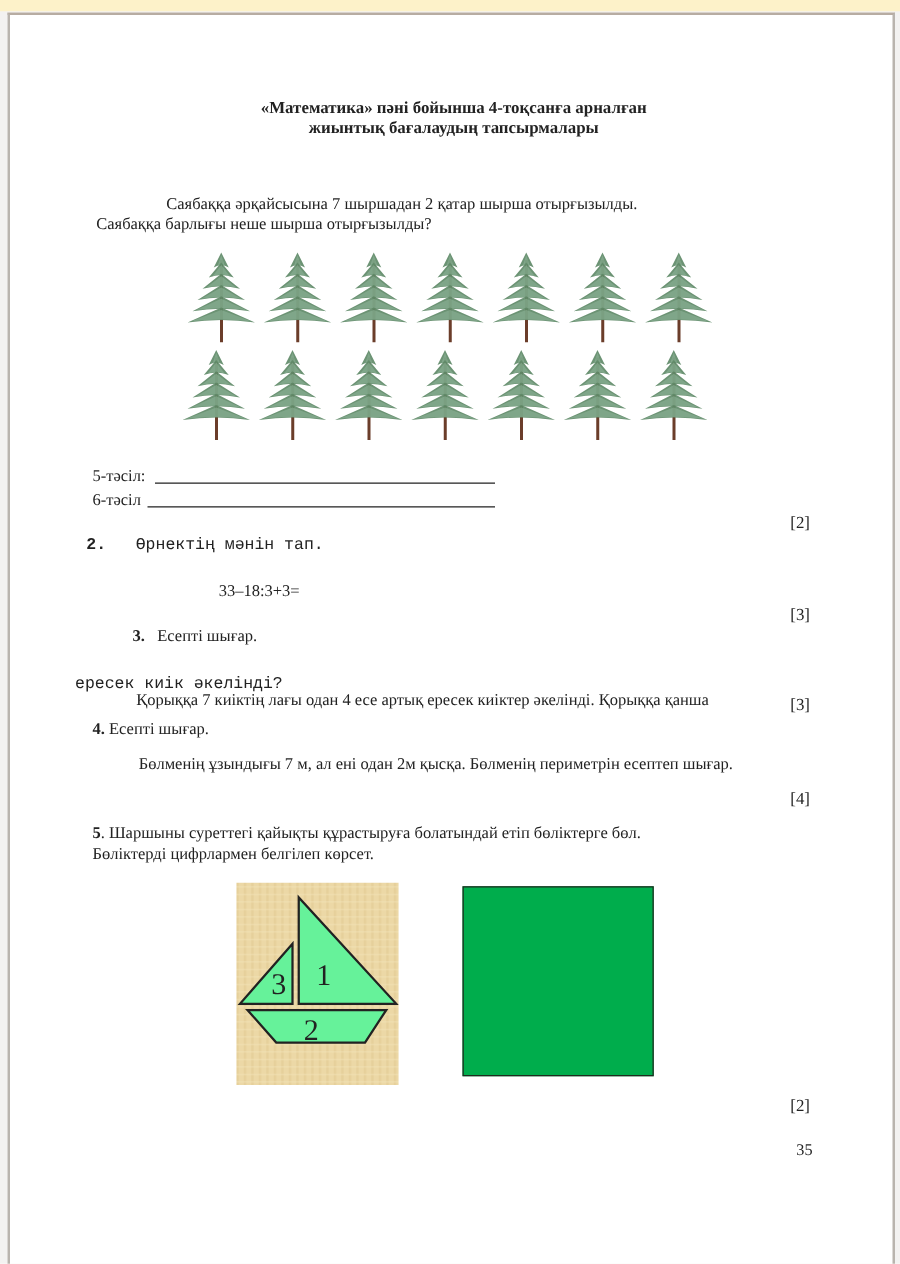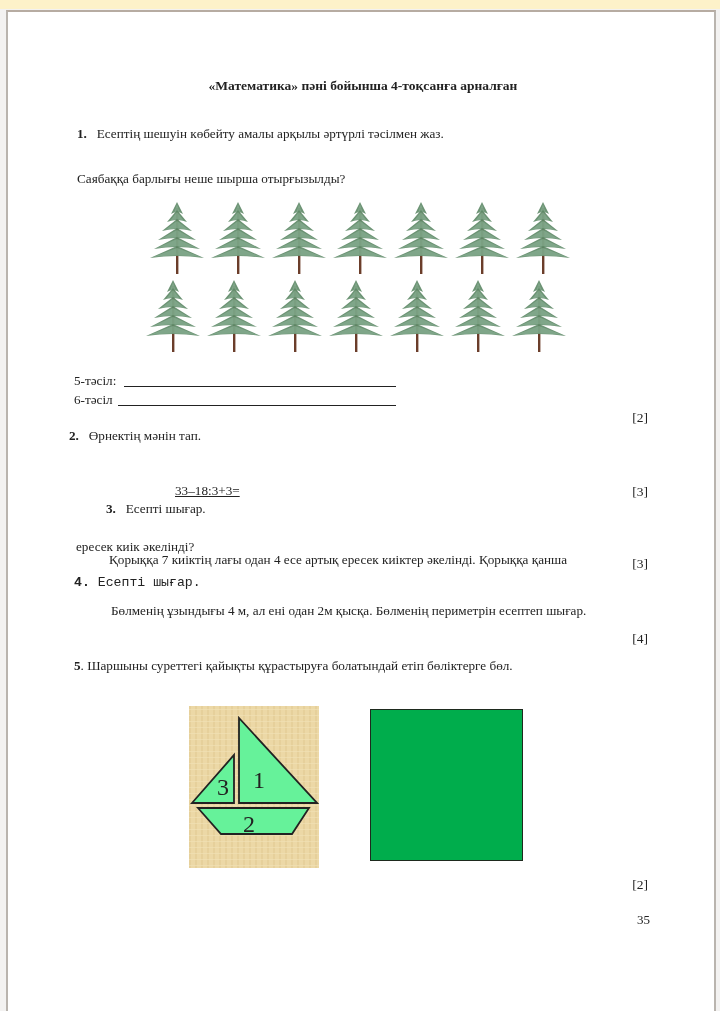--- a/index.html
+++ b/index.html
@@ -29,25 +29,23 @@
     background:#00ad4c; border:1.5px solid #1e2a1e; box-sizing:border-box; }
 </style>
 </head>
 <body>
 
 <div class="topbar"></div>
 
 <div class="page">
 
   <div class="t title" style="top:66px;">«Математика» пәні бойынша 4-тоқсанға арналған</div>
-
-  <div class="t" style="left:69px; top:114px;">
-    <span class="b">1.</span>&nbsp;&nbsp;
-    <span>Есептің шешуін көбейту амалы арқылы әртүрлі тәсілмен жаз.</span>
-  </div>
+  <div class="t title" style="top:82px;">жиынтық бағалаудың тапсырмалары</div>
+
+  <div class="t" style="left:125px; top:143px;">Саябаққа әрқайсысына 7 шыршадан 2 қатар шырша отырғызылды.</div>
   <div class="t" style="left:69px; top:159px;">Саябаққа барлығы неше шырша отырғызылды?</div>
 
   <div class="trees" id="trees">
       <svg viewBox="0 0 58 74" class="tree" style="left: 4px; top: 0px;">
         <rect x="28" y="8" width="2.4" height="66" fill="#6b3d2a"></rect>
         <path d="M29 2 L23 14 Q29 10 35 14 Z" fill="#5f8a68" opacity="0.92"></path>
         <path d="M29 4 L26 13 Q29 10 32 13 Z" fill="#8fb79a" opacity="0.55"></path>
         <path d="M29 10 L19 22 Q29 18 39 22 Z" fill="#5f8a68" opacity="0.92"></path>
         <path d="M29 12 L22 21 Q29 18 36 21 Z" fill="#8fb79a" opacity="0.55"></path>
         <path d="M29 19 L14 31 Q29 27 44 31 Z" fill="#5f8a68" opacity="0.92"></path>
@@ -255,45 +253,46 @@
         <path d="M29 48 L5 57 Q29 54 53 57 Z" fill="#8fb79a" opacity="0.55"></path>
       </svg>
     </div>
 
   <div class="t" style="left:66px; top:361px;">5-тәсіл:</div>
   <div class="line" style="left:116px; top:374px; width:272px;"></div>
   <div class="t" style="left:66px; top:380px;">6-тәсіл</div>
   <div class="line" style="left:110px; top:393px; width:278px;"></div>
   <div class="t score" style="top:398px;">[2]</div>
 
-  <div class="t" style="left:61px; top:416px;">
+  <div class="t" style="left:61px; top:416px;font-family:Liberation Mono, monospace;">
     <span class="b">2.</span>&nbsp;&nbsp;
     <span>Өрнектің мәнін тап.</span>
   </div>
-  <div class="t" style="left:167px; top:471px;text-decoration:underline;">33–18:3+3=</div>
+  <div class="t" style="left:167px; top:453px;">33–18:3+3=</div>
   <div class="t score" style="top:472px;">[3]</div>
 
   <div class="t" style="left:61px; top:489px;margin-left:37px;">
     <span class="b">3.</span>&nbsp;&nbsp;
     <span>Есепті шығар.</span>
   </div>
   <div class="t" style="left:101px; top:509px;margin-top:31px;">Қорыққа 7 киіктің лағы одан 4 есе артық ересек киіктер әкелінді. Қорыққа қанша</div>
-  <div class="t" style="left:68px; top:527px;">ересек киік әкелінді?</div>
+  <div class="t" style="left:52px; top:527px;font-family:Liberation Mono, monospace;">ересек киік әкелінді?</div>
   <div class="t score" style="top:544px;">[3]</div>
 
-  <div class="t" style="left:66px; top:563px;font-family:Liberation Mono, monospace;">
+  <div class="t" style="left:66px; top:563px;">
     <span class="b">4.</span>
     <span>Есепті шығар.</span>
   </div>
-  <div class="t" style="left:103px; top:591px;">Бөлменің ұзындығы  4 м, ал ені одан 2м қысқа. Бөлменің периметрін есептеп шығар.</div>
+  <div class="t" style="left:103px; top:591px;">Бөлменің ұзындығы  7 м, ал ені одан 2м қысқа. Бөлменің периметрін есептеп шығар.</div>
   <div class="t score" style="top:619px;">[4]</div>
 
   <div class="t" style="left:66px; top:646px;font-family:Liberation Serif, serif;">
     <span class="b">5</span><span>. Шаршыны суреттегі қайықты құрастыруға болатындай етіп бөліктерге бөл.</span>
   </div>
+  <div class="t" style="left:66px; top:663px;">Бөліктерді цифрлармен белгілеп көрсет.</div>
 
   <svg class="boat" viewBox="0 0 130 162">
     <defs>
       <pattern id="pap" width="6" height="6" patternUnits="userSpaceOnUse">
         <rect width="6" height="6" fill="#ecd8a6"></rect>
         <rect x="0" y="0" width="2" height="6" fill="#e3cc95" opacity="0.6"></rect>
         <rect x="0" y="3" width="6" height="1" fill="#f2e2b8" opacity="0.6"></rect>
       </pattern>
     </defs>
     <rect x="0" y="0" width="130" height="162" fill="url(#pap)"></rect>

